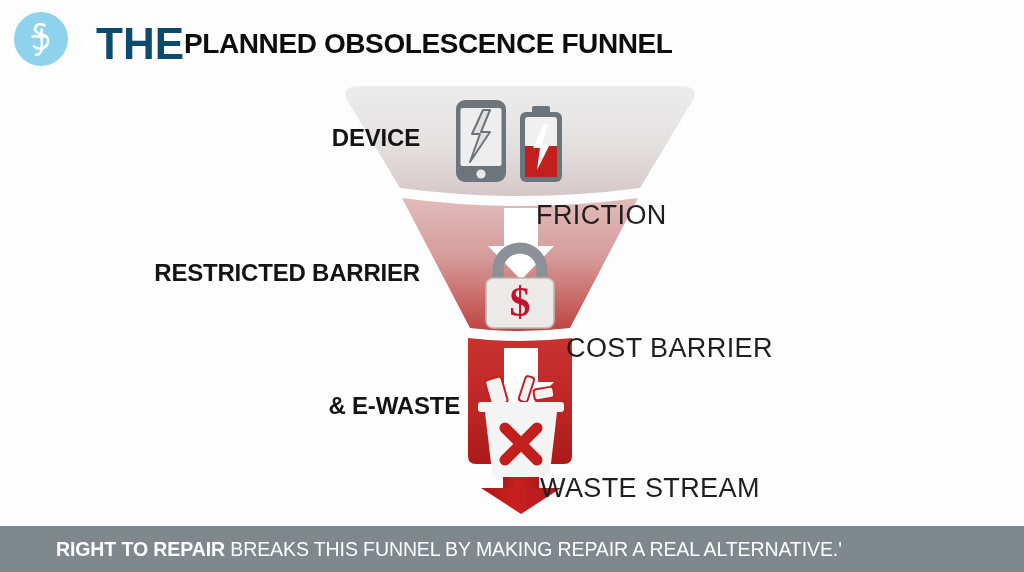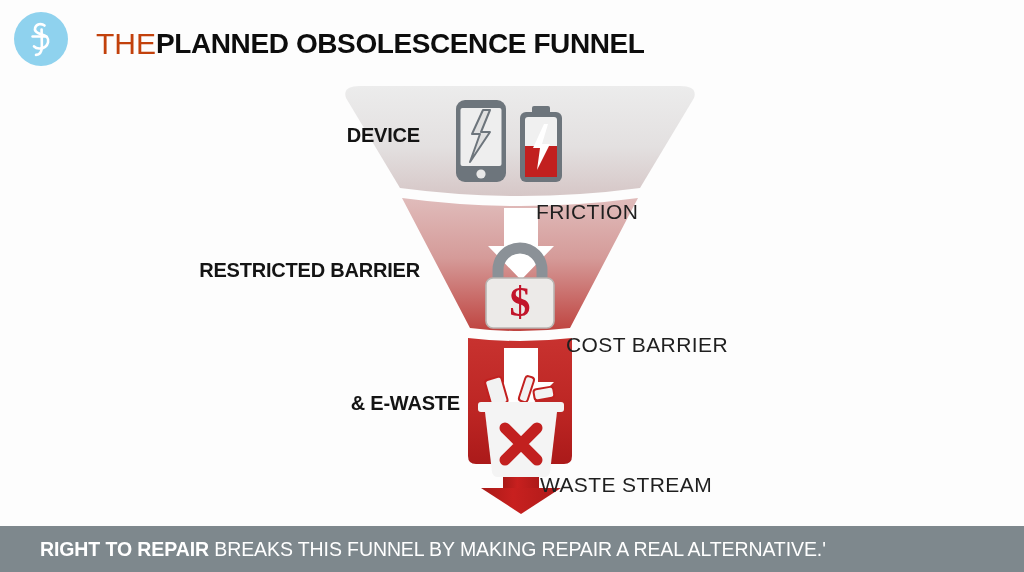--- a/index.html
+++ b/index.html
@@ -43,23 +43,23 @@
     left: 96px;
     top: 18px;
     width: 880px;
     height: 52px;
     display: flex;
     align-items: center;
     letter-spacing: -0.5px;
     white-space: nowrap;
   }
   #page-title .t-light {
-    font-size: 30px;
-    font-weight: 400;
-    color: #c2410c;
+    font-size: 44px;
+    font-weight: 700;
+    color: #0c4a6e;
     letter-spacing: 0px;
   }
   #page-title .t-bold {
     font-size: 28px;
     font-weight: 700;
     color: #0d0d0d;
     letter-spacing: -0.4px;
   }
 
   
@@ -71,54 +71,54 @@
     height: 432px;
   }
   #funnel-svg { display:block; }
 
   
   .stage-label {
     position: absolute;
     text-align: right;
     font-weight: 700;
     color: #141414;
-    font-size: 20px;
+    font-size: 24px;
     line-height: 1.18;
     letter-spacing: -0.2px;
   }
   #label-stage-1 { left: 60px; top: 124px; width: 360px; }
   #label-stage-2 { left: 40px; top: 259px; width: 380px; }
   #label-stage-3 { left: 40px; top: 392px; width: 420px; }
 
   
   .transition-label {
     position: absolute;
     font-weight: 400;
     color: #1f1f1f;
-    font-size: 21px;
+    font-size: 27px;
     letter-spacing: 0.4px;
     white-space: nowrap;
   }
   #label-transition-1 { left: 536px; top: 200px; }
   #label-transition-2 { left: 566px; top: 333px; }
   #label-transition-3 { left: 540px; top: 473px; }
 
   
   #bottom-banner {
     position: absolute;
     left: 0;
     top: 526px;
     width: 1024px;
     height: 46px;
     background: #7e888d;
     display: flex;
     align-items: center;
   }
   #banner-text {
-    padding-left: 40px;
+    padding-left: 56px;
     color: #ffffff;
     font-size: 19.5px;
     letter-spacing: -0.1px;
     white-space: nowrap;
   }
   #banner-text .b-strong { font-weight: 700; }
   #banner-text .b-normal { font-weight: 400; }
 </style>
 </head>
 <body>

